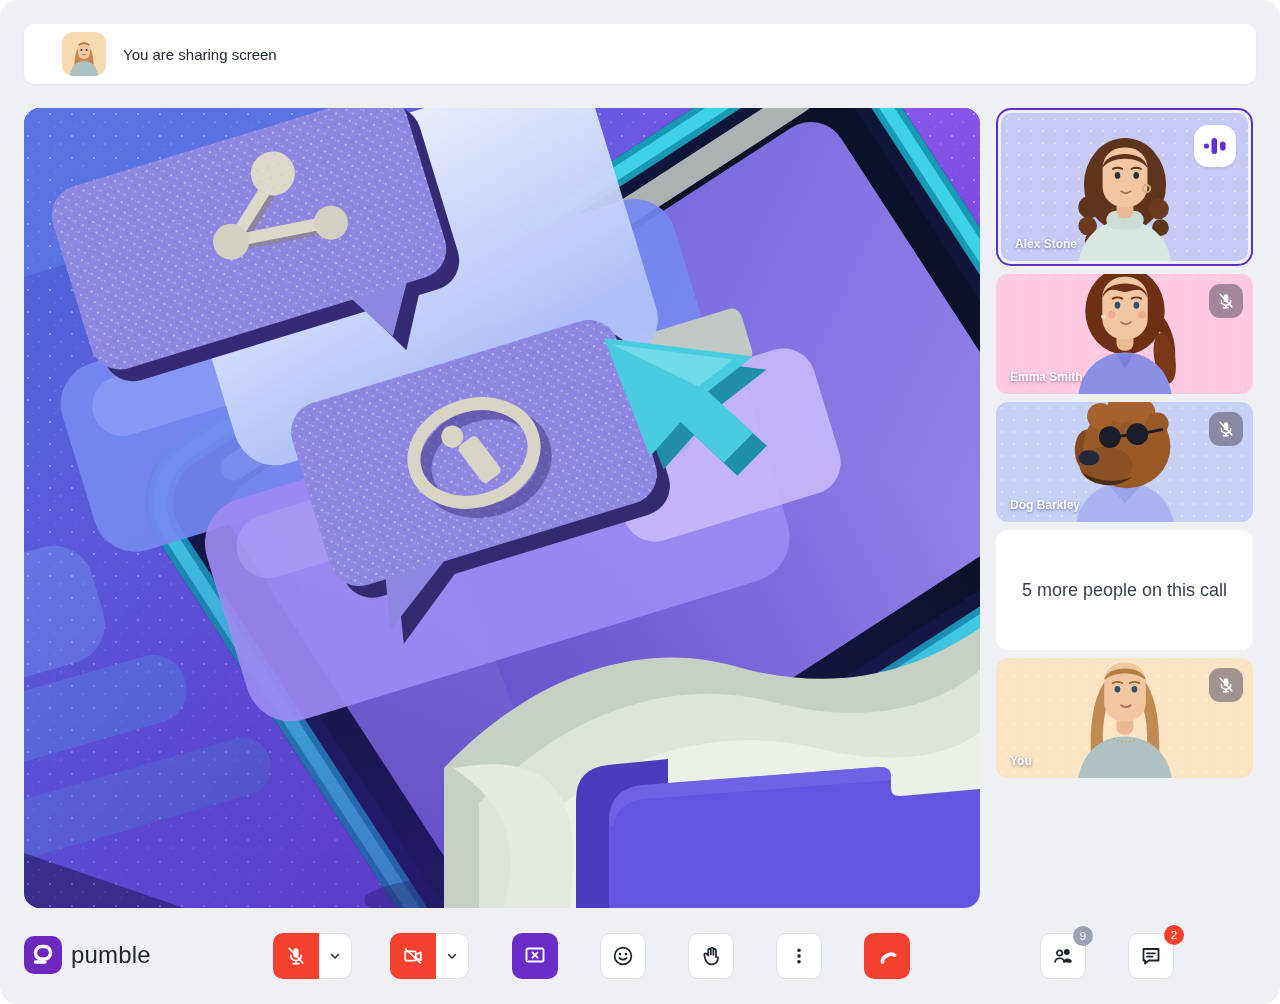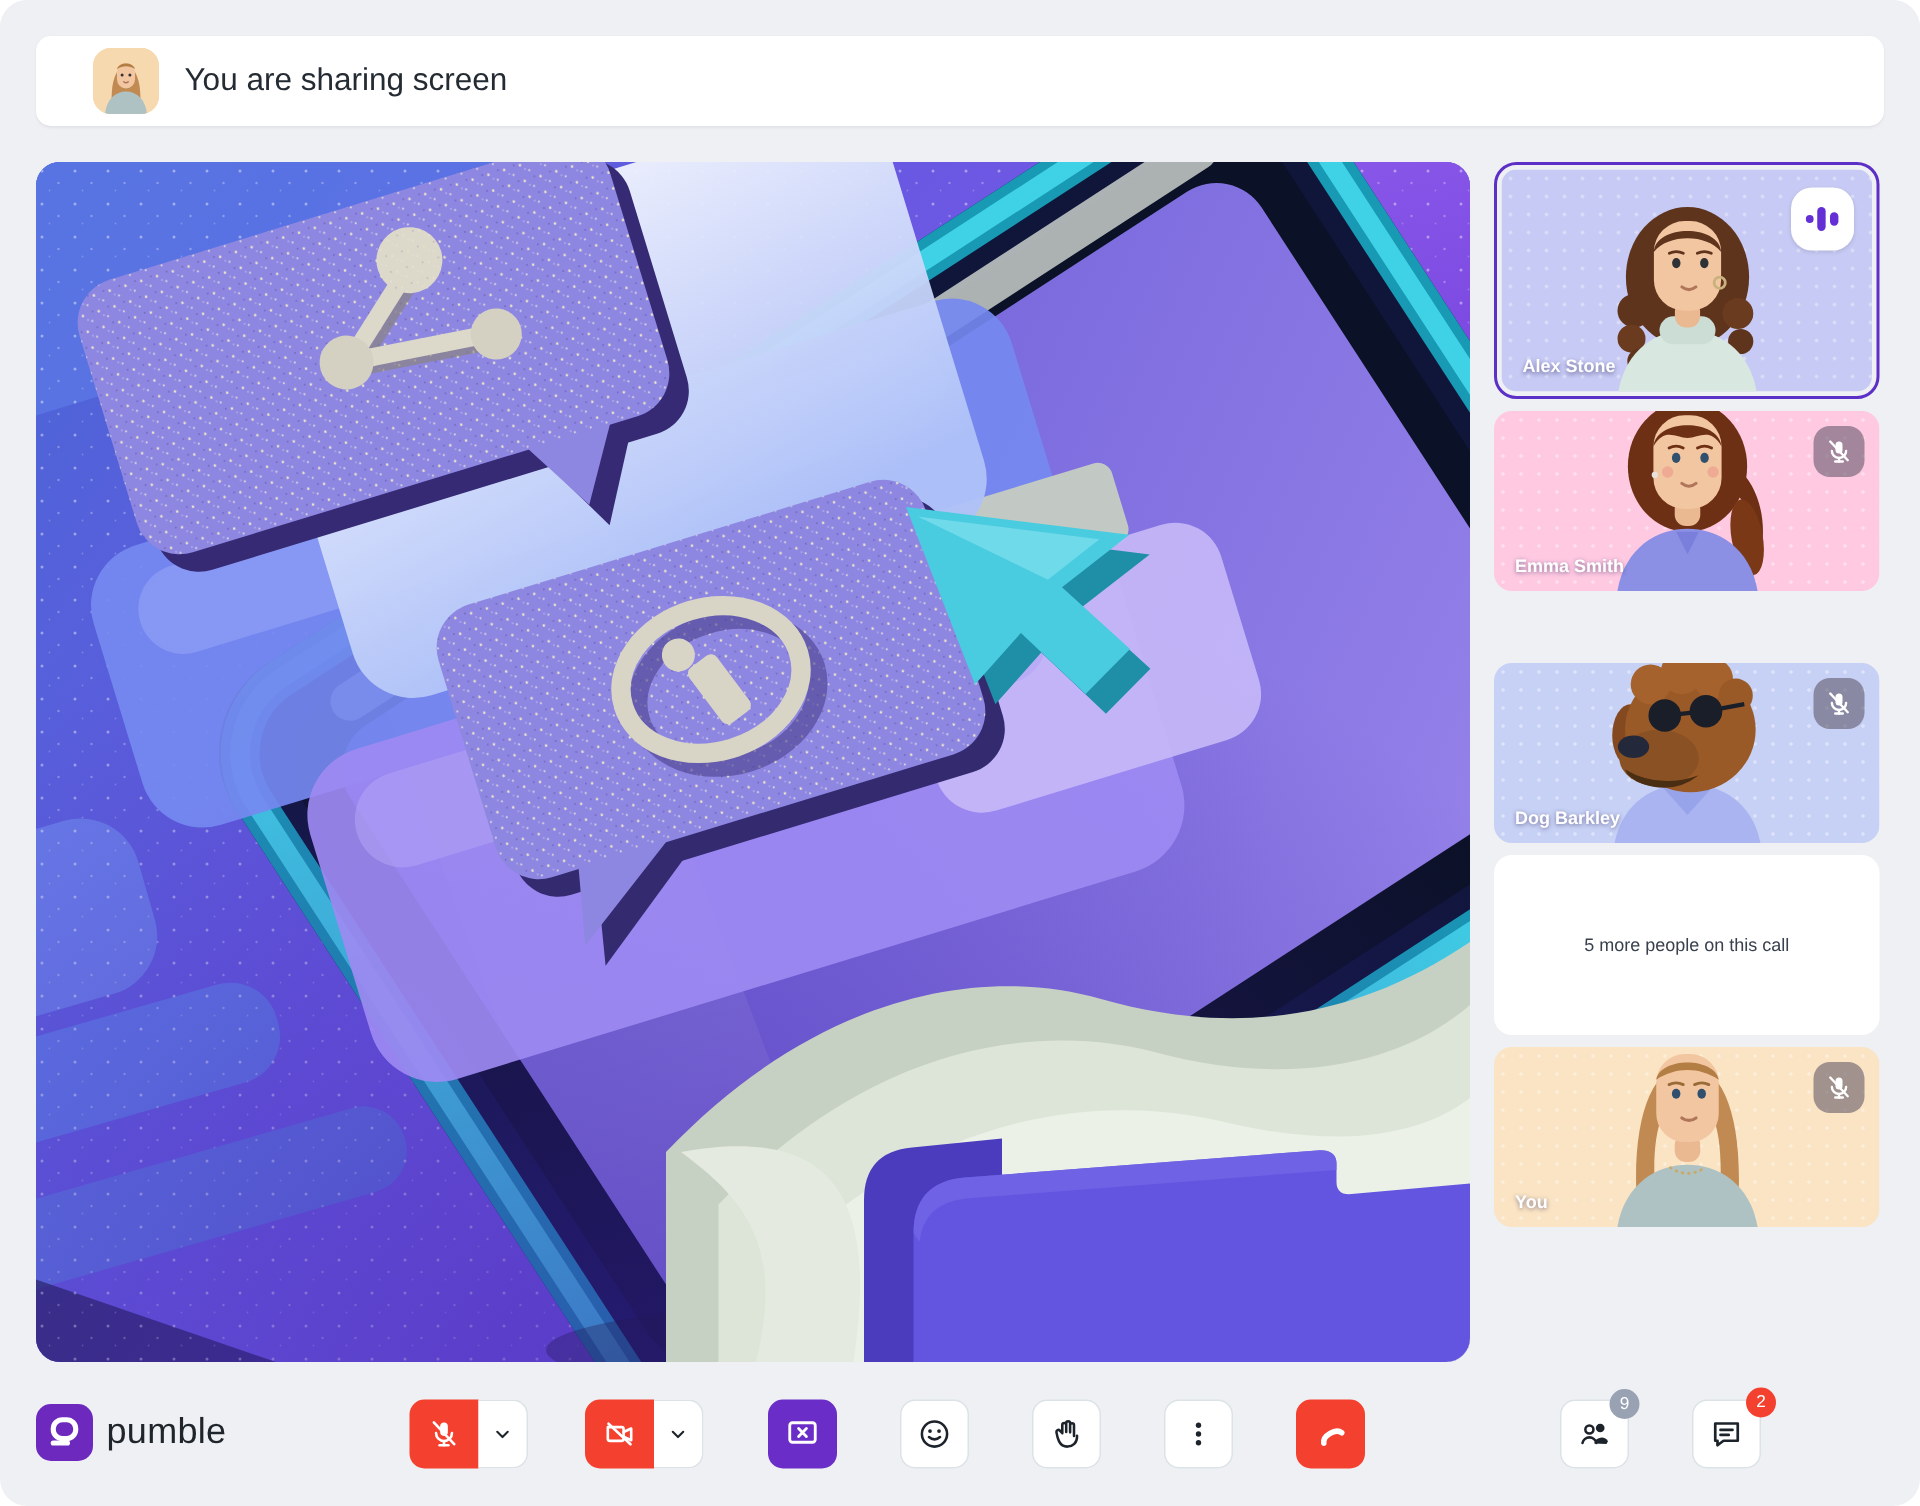--- a/index.html
+++ b/index.html
@@ -2,45 +2,45 @@
 <html><head>
 <meta charset="utf-8">
 <style>
   html,body{margin:0;padding:0;background:#fff;font-family:"Liberation Sans","DejaVu Sans",sans-serif;}
   .screen{position:relative;width:1280px;height:1004px;background:#EFF0F4;border-radius:18px;overflow:hidden;}
 
   
   .banner{position:absolute;left:24px;top:24px;width:1232px;height:60px;background:#fff;border-radius:10px;
           box-shadow:0 1px 2px rgba(16,24,40,.06);display:flex;align-items:center;padding-left:38px;box-sizing:border-box;}
   .banner .mini-avatar{width:44px;height:44px;border-radius:12px;background:#F7D9AF;overflow:hidden;flex:0 0 auto;}
-  .banner .banner-text{margin-left:17px;font-size:21px;color:#252B33;}
+  .banner .banner-text{margin-left:17px;font-size:15px;color:#252B33;}
 
   
   .stage{position:absolute;left:24px;top:108px;width:956px;height:800px;border-radius:16px;overflow:hidden;background:#5a5ce0;}
   .stage svg{display:block;}
 
   
   .sidebar{position:absolute;left:996px;top:108px;width:257px;display:flex;flex-direction:column;gap:8px;}
   .tile{position:relative;border-radius:12px;overflow:hidden;height:120px;
         background-image:radial-gradient(rgba(255,255,255,.38) 1px,transparent 1.3px);background-size:12px 12px;}
   .tile-wrap{border:2px solid #5C2FC7;border-radius:15px;padding:3px;height:148px;}
   .tile-wrap .tile{height:148px;border-radius:10px;}
   .tile.alex{background-color:#C6CAF4;}
   .tile.emma{background-color:#FFC9E2;}
-  .tile.dog{background-color:#C7D1F5;margin-top:40px;}
+  .tile.dog{background-color:#C7D1F5;}
   .tile.you{background-color:#FAE4C3;}
   .tile.overflow{background-color:#fff;background-image:none;display:flex;align-items:center;justify-content:center;}
   .tile .pname{position:absolute;left:14px;bottom:10px;color:#fff;font-size:12px;font-weight:600;
                text-shadow:0 1px 3px rgba(45,35,90,.55);}
   .tile .avatar{position:absolute;left:50%;bottom:-4px;transform:translateX(-50%);}
   .muted-badge{position:absolute;top:10px;right:10px;width:34px;height:34px;border-radius:11px;
                background:rgba(88,78,96,.55);display:flex;align-items:center;justify-content:center;}
   .speaking-badge{position:absolute;top:12px;right:12px;width:42px;height:42px;border-radius:14px;background:#fff;
                display:flex;align-items:center;justify-content:center;box-shadow:0 1px 3px rgba(0,0,0,.12);}
-  .overflow-text{font-size:12px;color:#39414D;}
+  .overflow-text{font-size:18px;color:#39414D;}
 
   
   .footer{position:absolute;left:0;top:908px;width:1280px;height:96px;}
   .brand{position:absolute;left:24px;top:28px;display:flex;align-items:center;gap:9px;justify-content:space-between;}
   .brand .logo{width:38px;height:38px;border-radius:10px;background:#6D28BE;display:flex;align-items:center;justify-content:center;}
   .brand .brand-name{font-size:24px;font-weight:500;color:#1F252B;letter-spacing:.2px;}
 
   .tbtn{position:absolute;top:25px;height:46px;box-sizing:border-box;border-radius:10px;background:#fff;
         border:1px solid #DCE3E7;display:flex;align-items:center;justify-content:center;cursor:pointer;}
   .tbtn.square{width:46px;}

